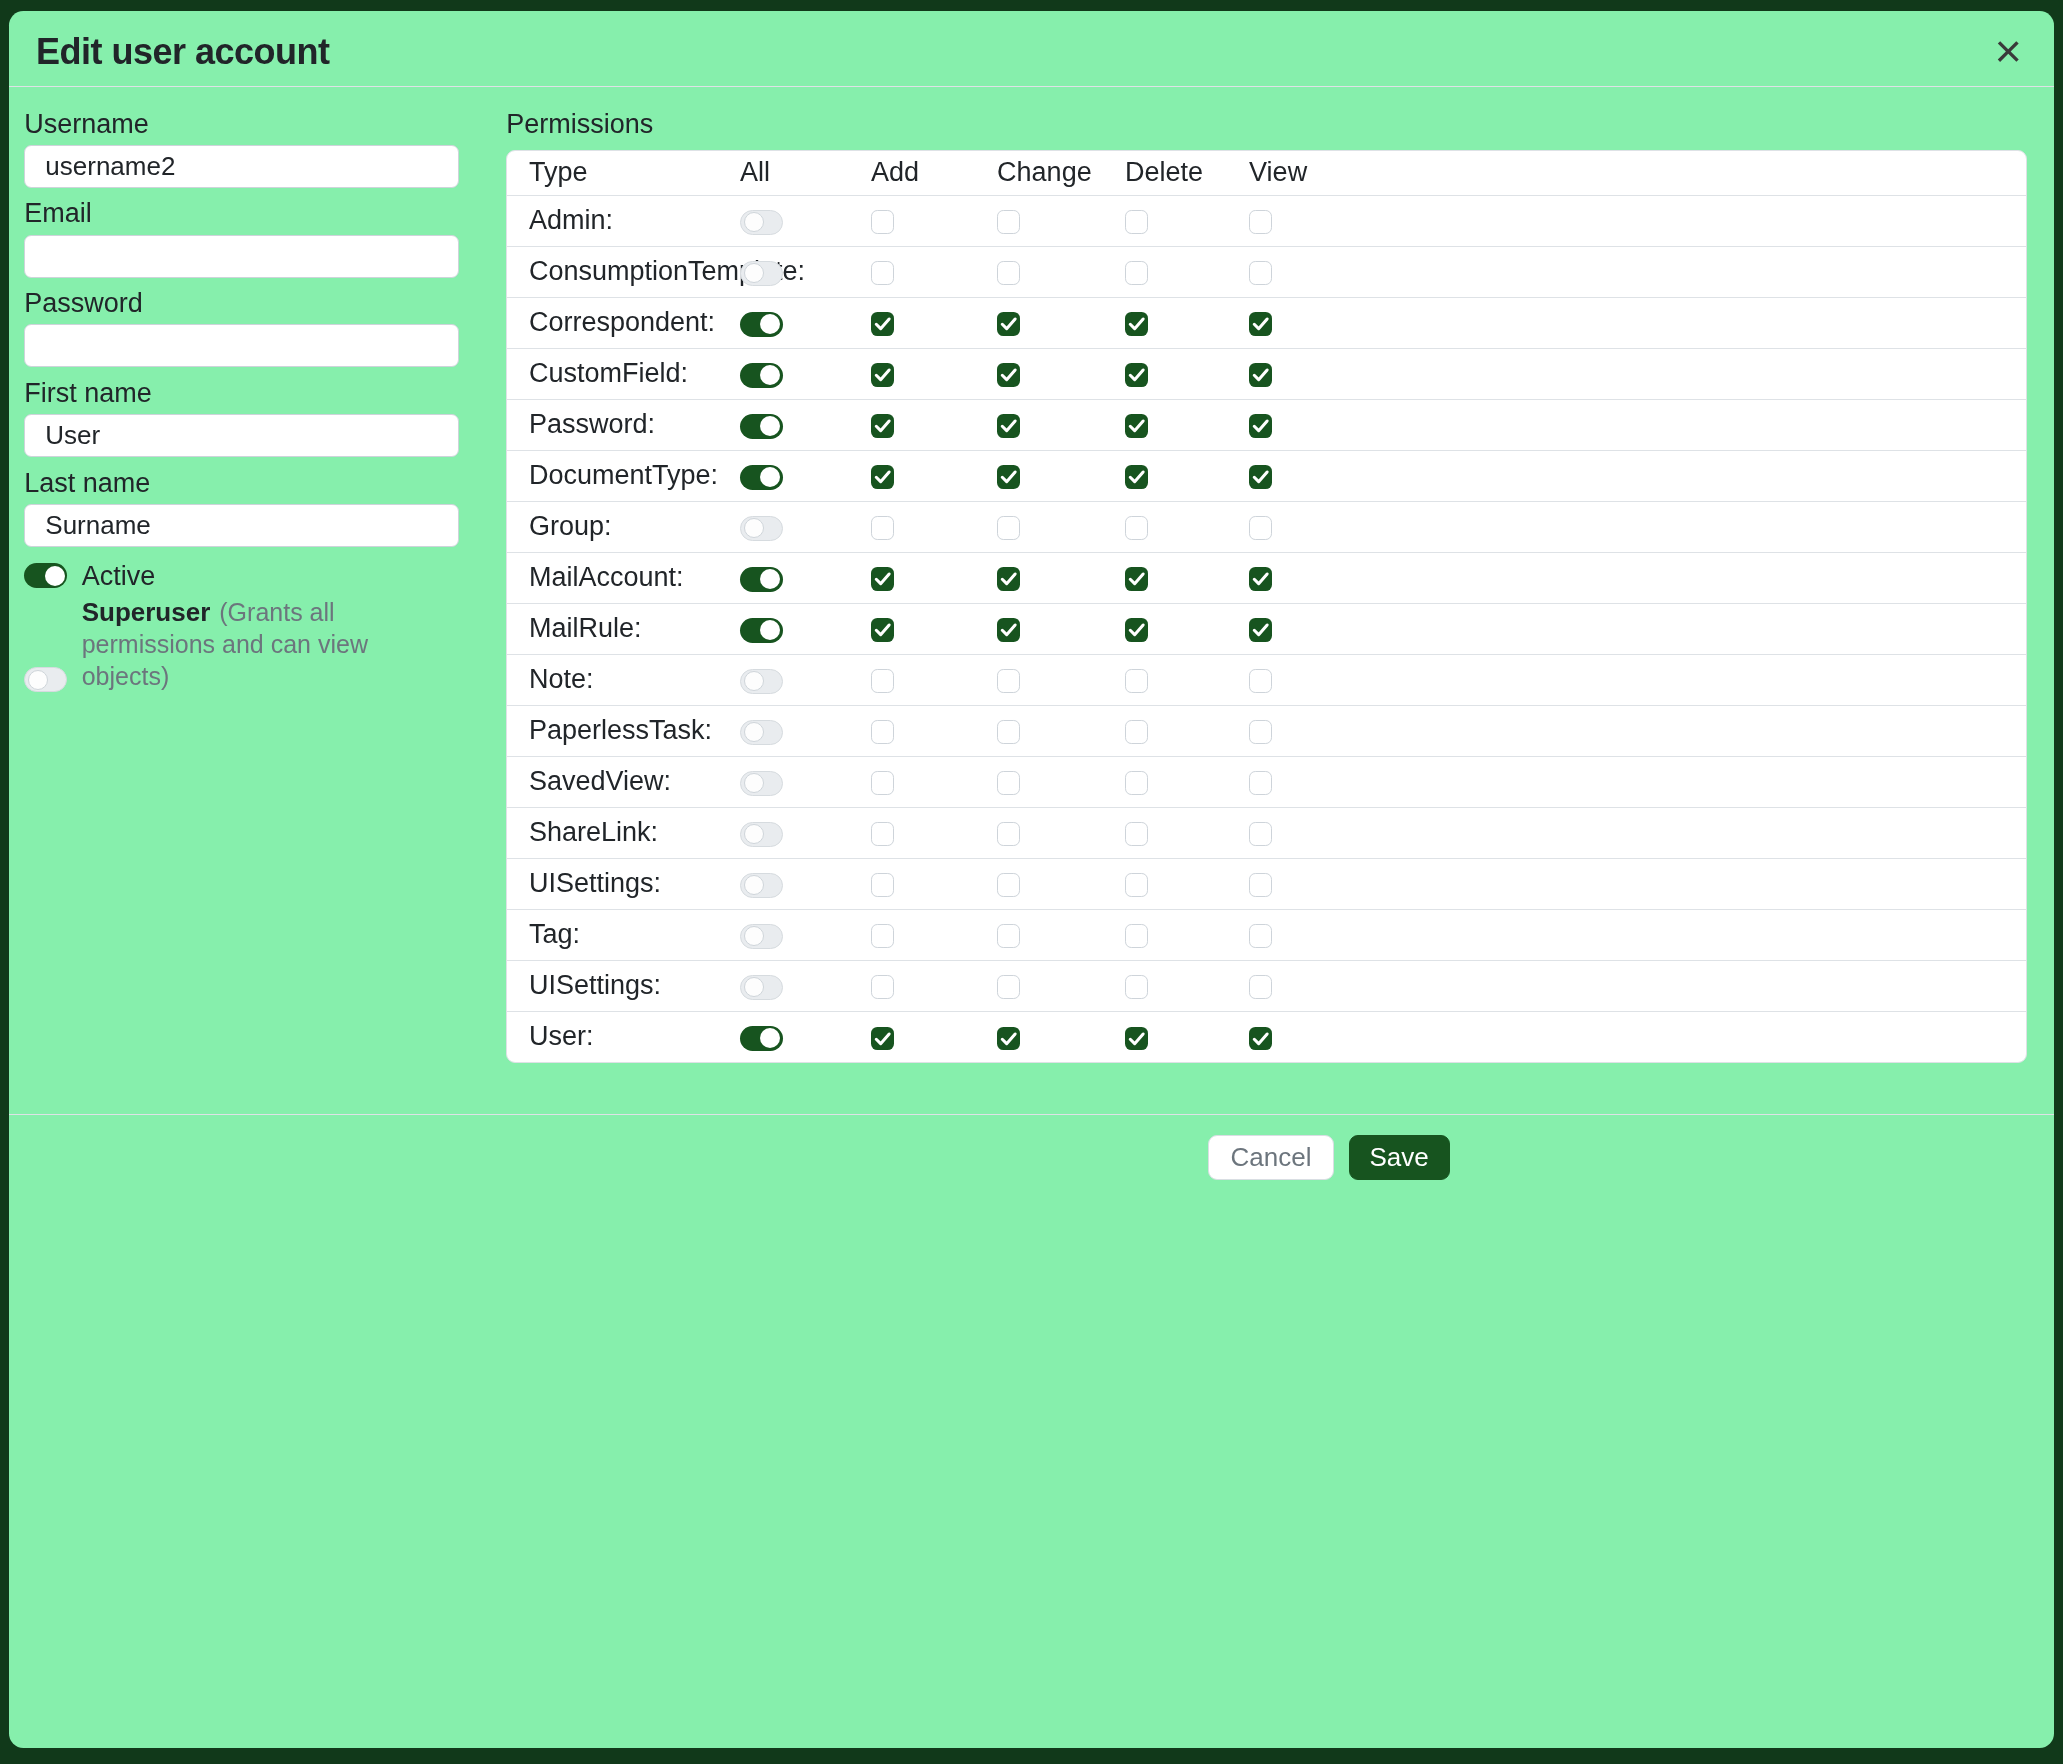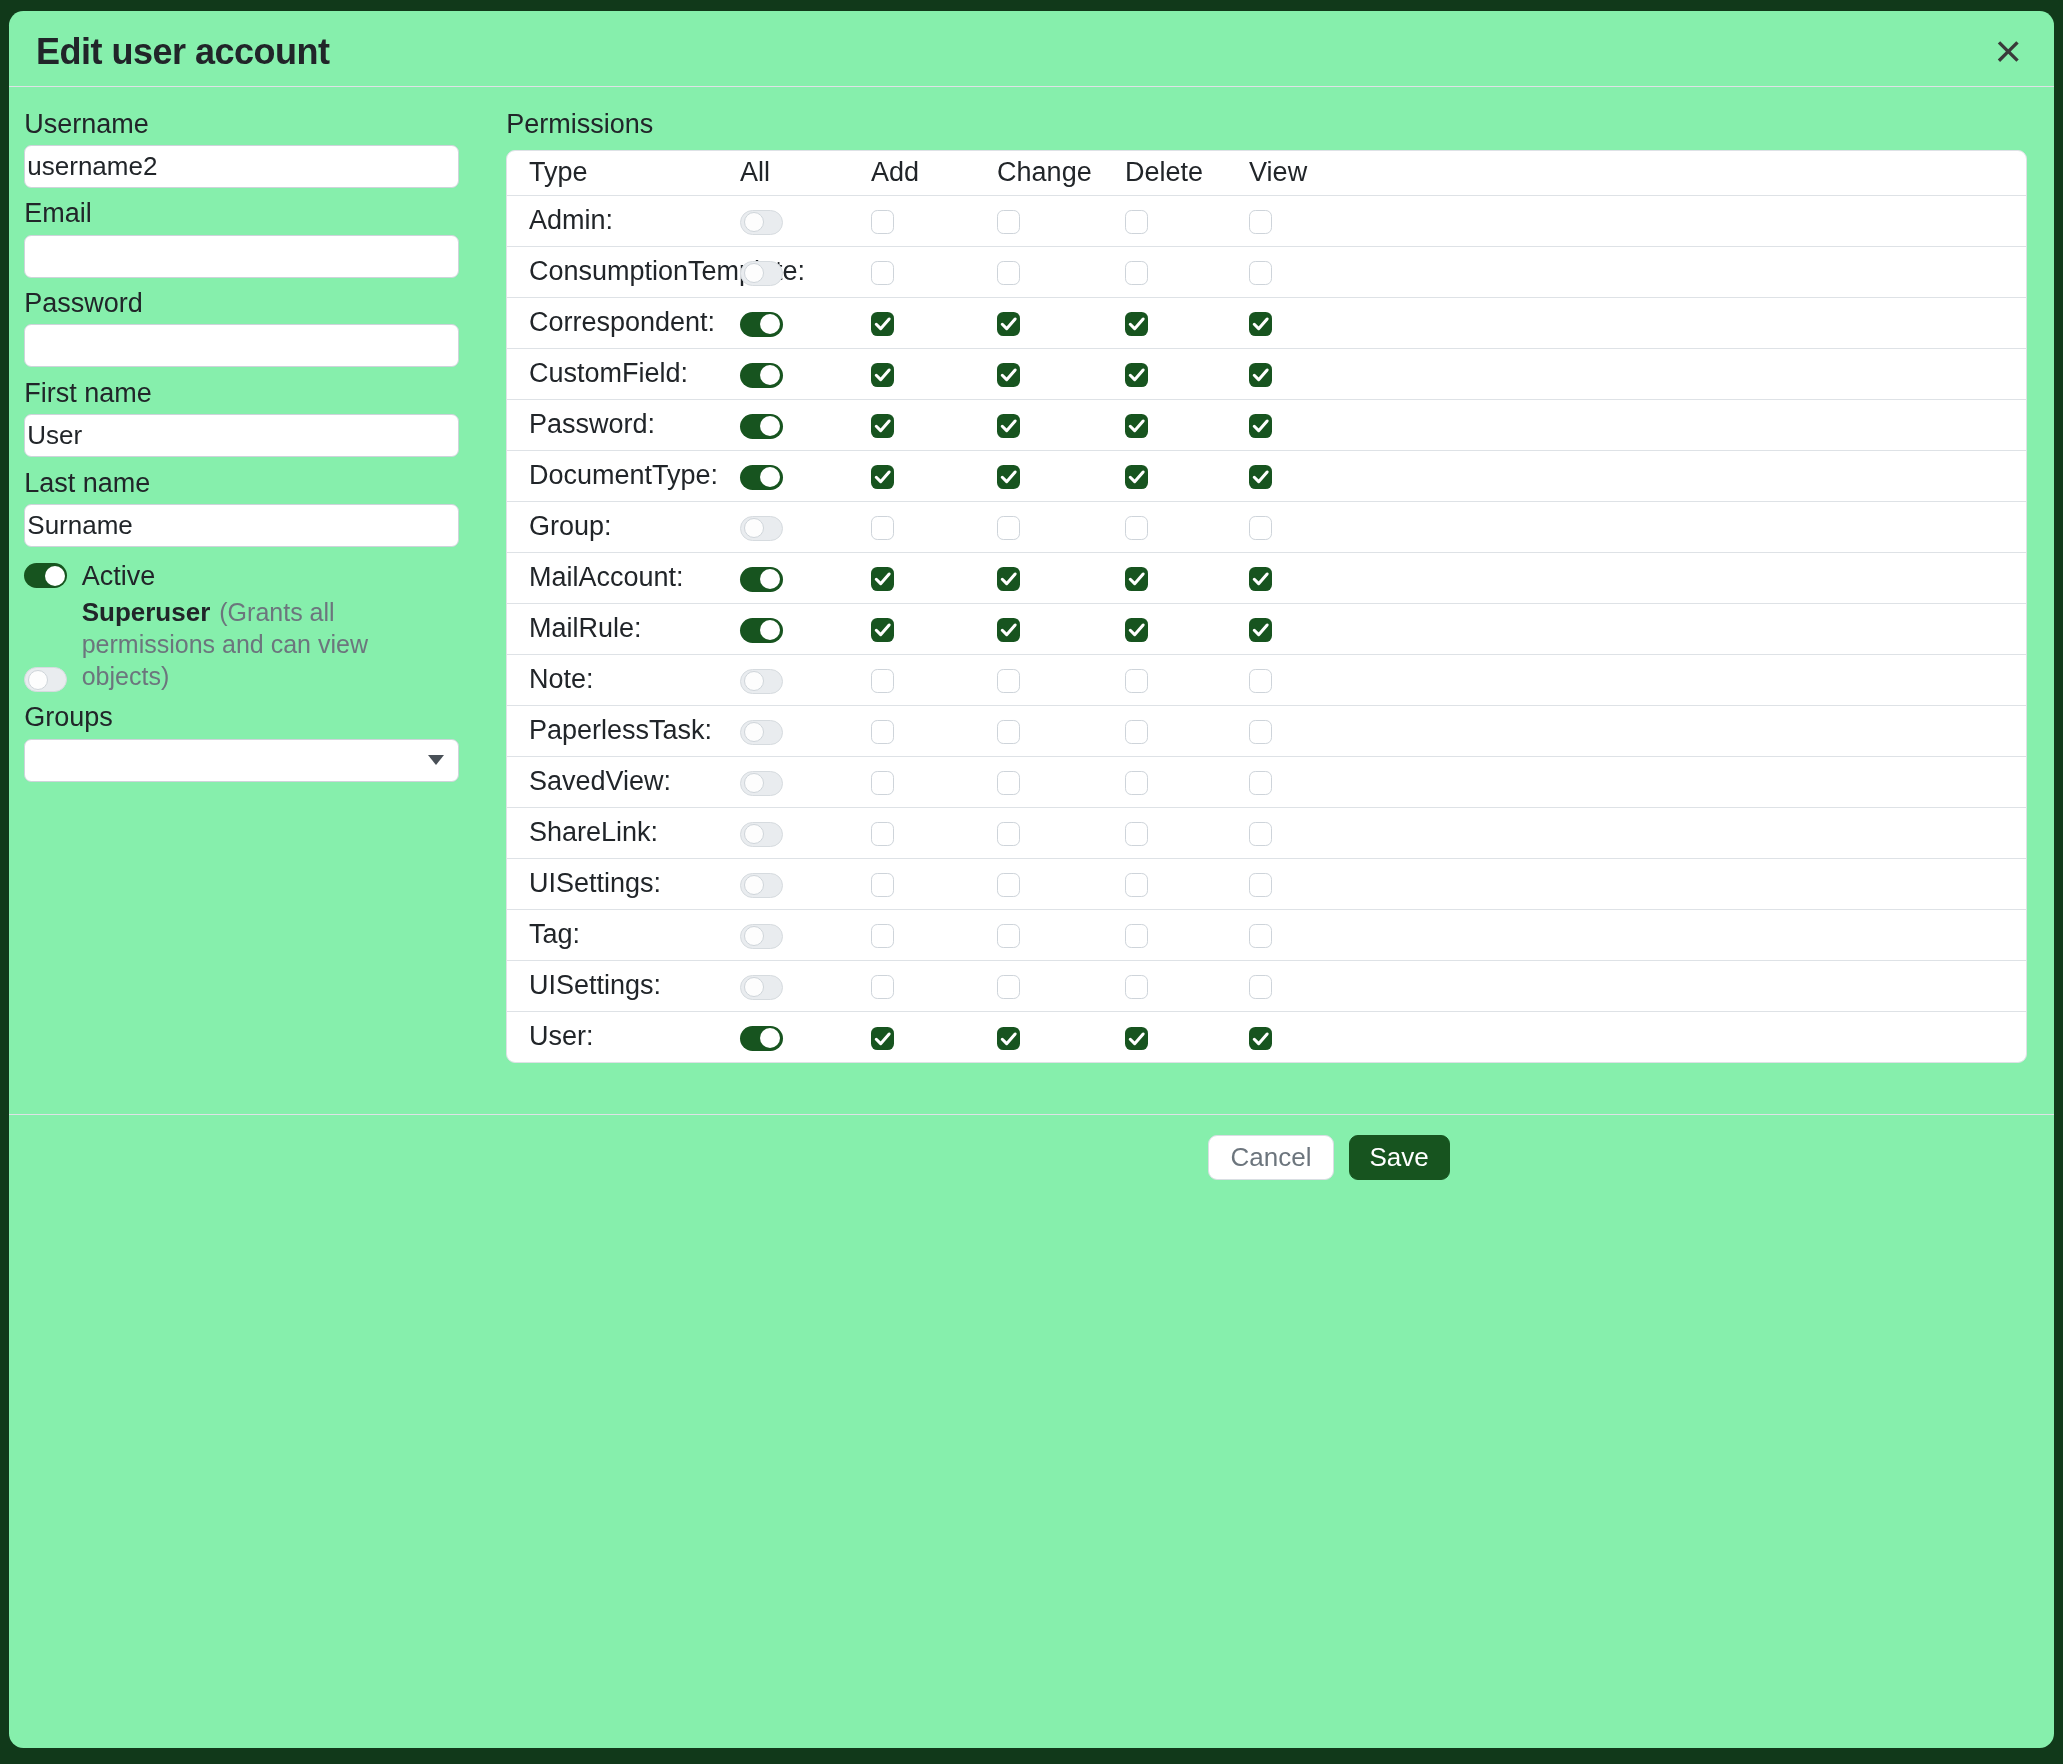--- a/index.html
+++ b/index.html
@@ -42,21 +42,21 @@
     flex: none;
   }
   .left-col { width: 435px; flex: none; }
   .right-col { flex: 1; min-width: 0; }
 
   .field { margin-bottom: 12.6px; }
   .field-label { font-size: 27px; line-height: 27px; margin-bottom: 7.2px; color: #212529; }
   .text-input {
     width: 100%; height: 43px;
     border: 0.9px solid #ced4da; border-radius: 7.2px;
-    font-size: 26px; padding: 0 2px;
+    font-size: 26px; padding: 0 20px;
     color: #212529; background: #fff;
     font-family: inherit; outline: none;
   }
 
   .switch {
     width: 43px; height: 25px; border-radius: 13.5px;
     position: relative; flex: none; display: inline-block; cursor: pointer;
     vertical-align: middle;
   }
   .switch.on  { background: #17541f; }
@@ -162,26 +162,20 @@
         <span class="switch-label">Active</span>
       </div>
 
       <div class="switch-row superuser-row">
         <span class="switch off">
             <span class="knob"></span>
           </span>
         <span class="superuser-text"><span class="superuser-name">Superuser</span><span class="hint">(Grants all permissions and can view objects)</span></span>
       </div>
 
-      <div class="groups-field">
-        <div class="field-label">Groups</div>
-        <div class="select-box">
-          <span class="caret"></span>
-        </div>
-      </div>
 
     </div>
 
     <div class="right-col">
       <div class="perm-label">Permissions</div>
       <div class="perm-table-wrap">
         <table>
           <colgroup>
             <col style="width:222px">
               <col style="width:131px">

